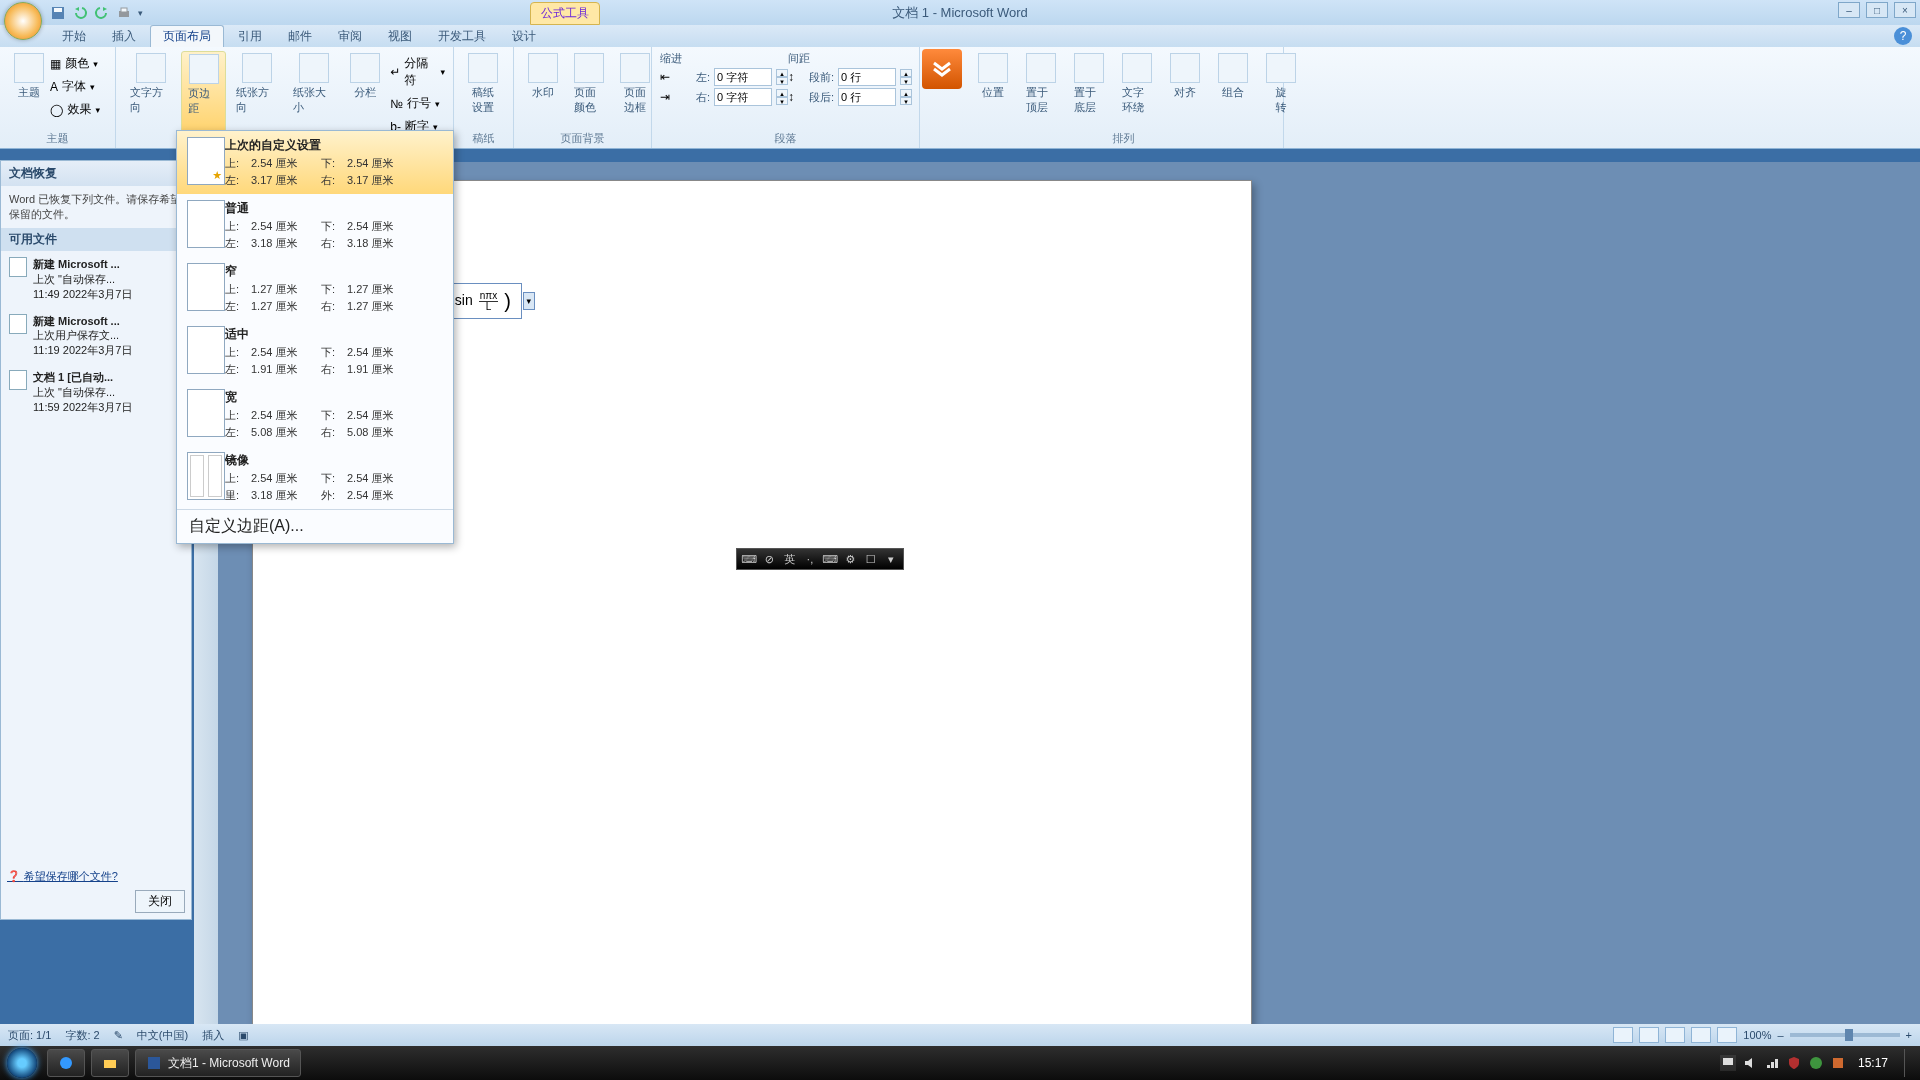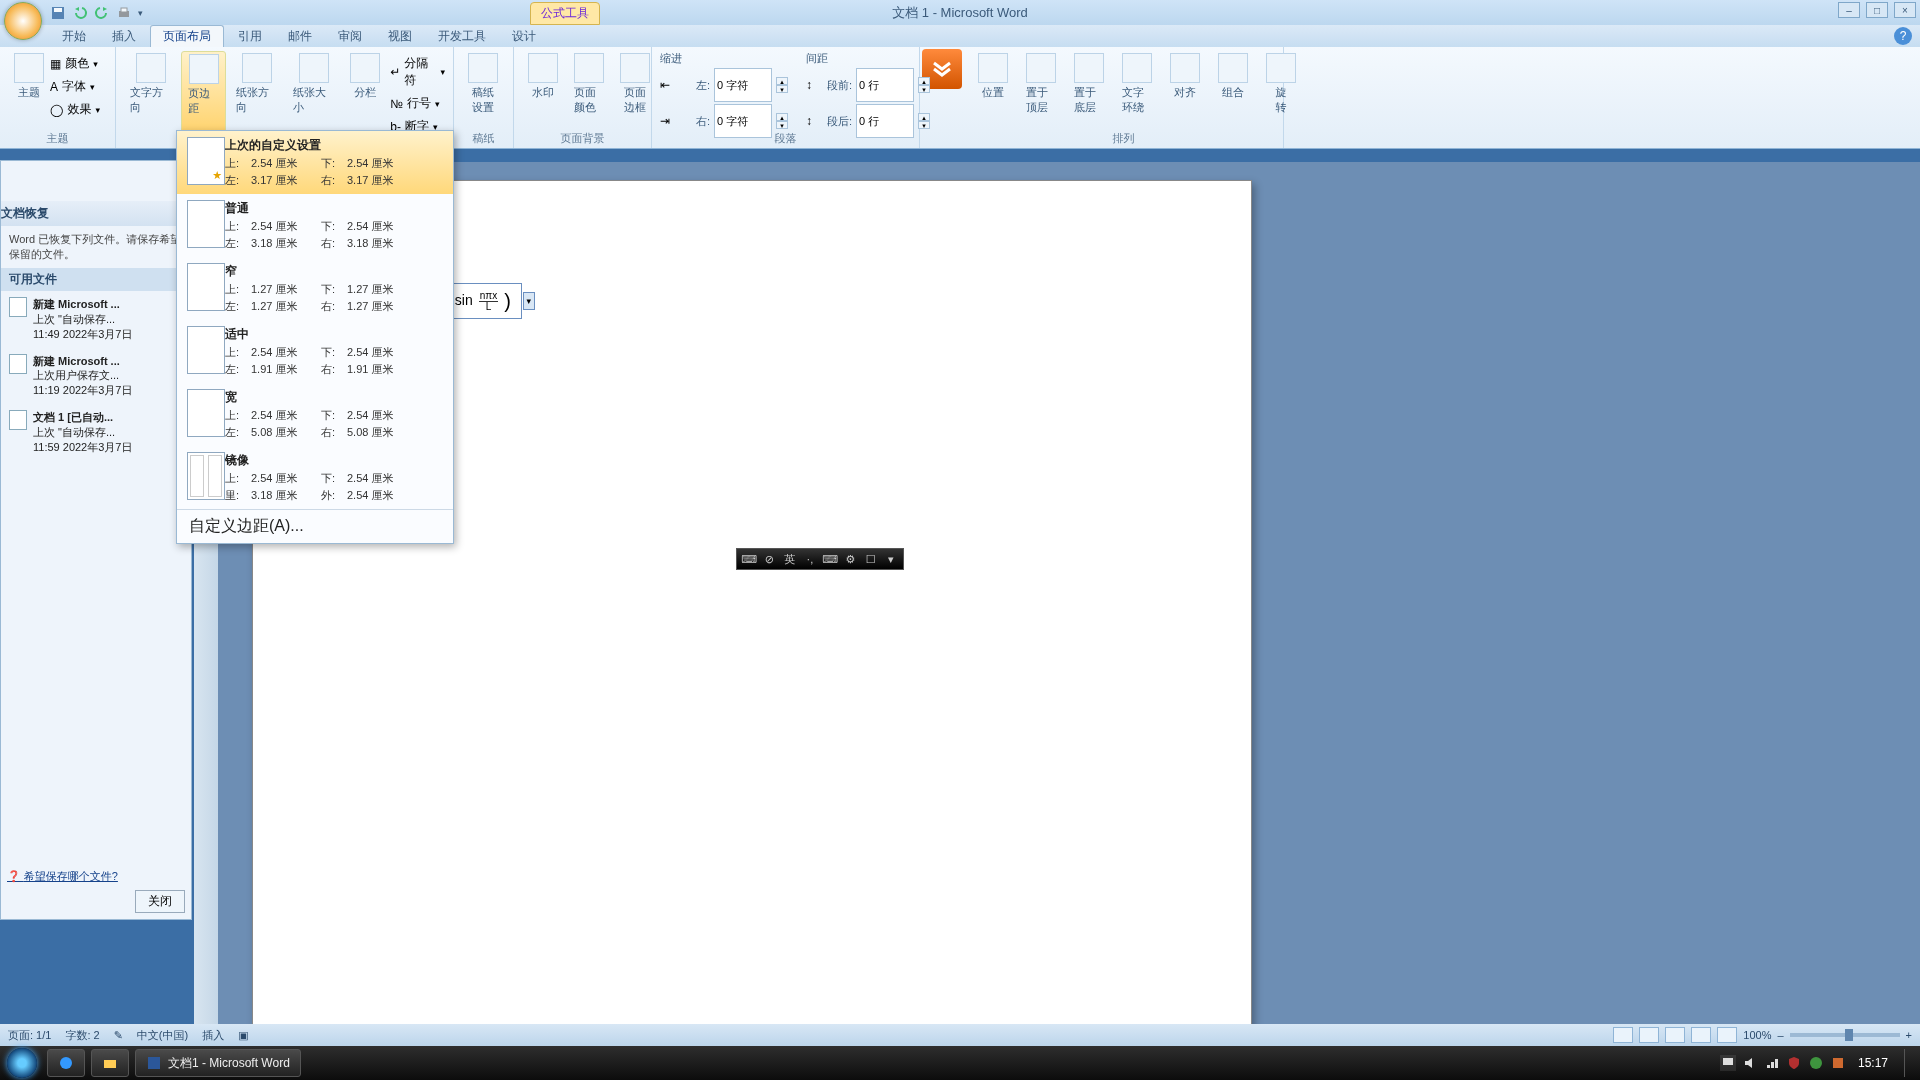--- a/index.html
+++ b/index.html
@@ -24,42 +24,42 @@
 
 .ribbon { height: 102px; background: linear-gradient(#f4f9fe,#e3eef8); border-bottom: 1px solid #8fb4d6; display: flex; }
 .rgroup { border-right: 1px solid #c2d8eb; padding: 4px 8px 2px; position: relative; }
 .rgroup .glabel { position: absolute; bottom: 2px; left: 0; right: 0; text-align: center; font-size: 11px; color: #5f7a94; }
 .rbtn { display: inline-flex; flex-direction: column; align-items: center; padding: 2px 6px; cursor: pointer; border-radius: 3px; }
 .rbtn.active { background: linear-gradient(#fff1c9,#ffd26a); border:1px solid #dd9; }
 .ic32 { width: 30px; height: 30px; background: #eef5fb; border: 1px solid #bcd3e7; display: block; }
 .rbtn .t { font-size: 11px; color: #3a5a7a; margin-top: 2px; }
 .mini-row { display: flex; align-items: center; gap: 4px; margin: 2px 0; }
 .mini-row .lb { font-size: 11px; color: #3a5a7a; width: 36px; text-align: right; }
-.mini-row input { width: 58px; height: 18px; font-size: 11px; border: 1px solid #aac4db; padding: 16px 2px; }
+.mini-row input { width: 58px; height: 18px; font-size: 11px; border: 1px solid #aac4db; padding: 8px 2px; }
 .spin { display:inline-flex; flex-direction:column; }
 .spin i { width:12px; height:8px; border:1px solid #aac4db; background:#eef5fb; font-size:7px; text-align:center; line-height:7px; font-style:normal; cursor:pointer;}
 .chevron-btn { width:40px; height:40px; background:linear-gradient(#ff8a3c,#d25400); border-radius:4px; display:flex; align-items:center; justify-content:center; margin:2px;}
 .chevron-btn svg { width:24px; height:24px; }
 
 
 .popup { position: absolute; left: 176px; top: 130px; width: 278px; background: #fafcff; border: 1px solid #9ab9d4; box-shadow: 2px 3px 8px rgba(0,0,0,.3); z-index: 20; }
 .popup .opt { display: flex; padding: 6px 10px; cursor: pointer; }
 .popup .opt.hl { background: linear-gradient(#fff2cc,#ffd87a); }
 .popup .swatch { width: 38px; height: 48px; border: 1px solid #8fa8c0; background: #fff; position: relative; flex-shrink:0;}
 .popup .swatch.star::after { content:"★"; position:absolute; bottom:2px; right:2px; font-size:11px; color:#e6a400; }
 .popup .swatch.dbl { display:flex; }
 .popup .swatch.dbl::before,.popup .swatch.dbl::after { content:""; flex:1; border:1px solid #ccc; margin:2px;}
 .popup .info { flex: 1; }
 .popup .info .nm { font-size: 12px; color: #222; font-weight: bold; margin-bottom: 2px; }
 .popup .info .vals { display: grid; grid-template-columns: 26px 70px 26px 70px; font-size: 11px; color: #333; row-gap: 2px;}
 .popup .custom { border-top: 1px solid #ccd9e6; padding: 6px 12px; font-size: 16px; color: #222; cursor: pointer; }
 
 
 .recovery { position: absolute; left: 0; top: 160px; width: 192px; height: 760px; background: #eef4fb; border: 1px solid #9ab9d4; z-index: 5; }
-.recovery .hd { background: linear-gradient(#e6eef8,#d3e2f1); padding: 4px 0; font-size: 12px; font-weight: bold; color: #2b4a6b; display:flex; justify-content:space-between;margin-top:40px;}
+.recovery .hd { background: linear-gradient(#e6eef8,#d3e2f1); padding: 4px 8px; font-size: 12px; font-weight: bold; color: #2b4a6b; display:flex; justify-content:space-between;}
 .recovery .msg { padding: 6px 8px; font-size: 11px; color: #444; }
 .recovery .avail { background: #cfe0f0; padding: 3px 8px; font-size: 12px; font-weight: bold; color: #2b4a6b; }
 .recovery .doc { display: flex; gap: 6px; padding: 6px 8px; cursor: pointer; }
 .recovery .doc .dic { width: 18px; height: 20px; background: #fff; border: 1px solid #8ab; }
 .recovery .doc .dtx { font-size: 11px; color: #222; line-height: 1.35; }
 .recovery .foot { position:absolute; bottom:6px; left:6px; right:6px; }
 .recovery .foot .q { font-size:11px; color:#15428b; text-decoration:underline; cursor:pointer; }
 .recovery .foot .close { float:right; margin-top:6px; padding:2px 12px; border:1px solid #9ab; background:#eef5fb; cursor:pointer; font-size:12px;}
 
 
@@ -236,21 +236,21 @@
       <div class="rbtn">
           <span class="ic32"></span>
           <span class="t" style="white-space:pre">页面
 边框</span>
         </div>
     </div>
     <div class="glabel">页面背景</div>
   </div>
 
   <div class="rgroup" style="width:268px">
-    <div style="display:flex;gap:18px">
+    <div style="display:flex;">
       <div>
         <div class="t" style="color:#3a5a7a;font-size:11px;margin-bottom:2px">缩进</div>
         <div class="mini-row">
             <span>⇤</span>
             <span class="lb">左:</span>
             <input value="0 字符" style="">
             <span class="spin">
               <i>▴</i>
               <i>▾</i>
             </span>

